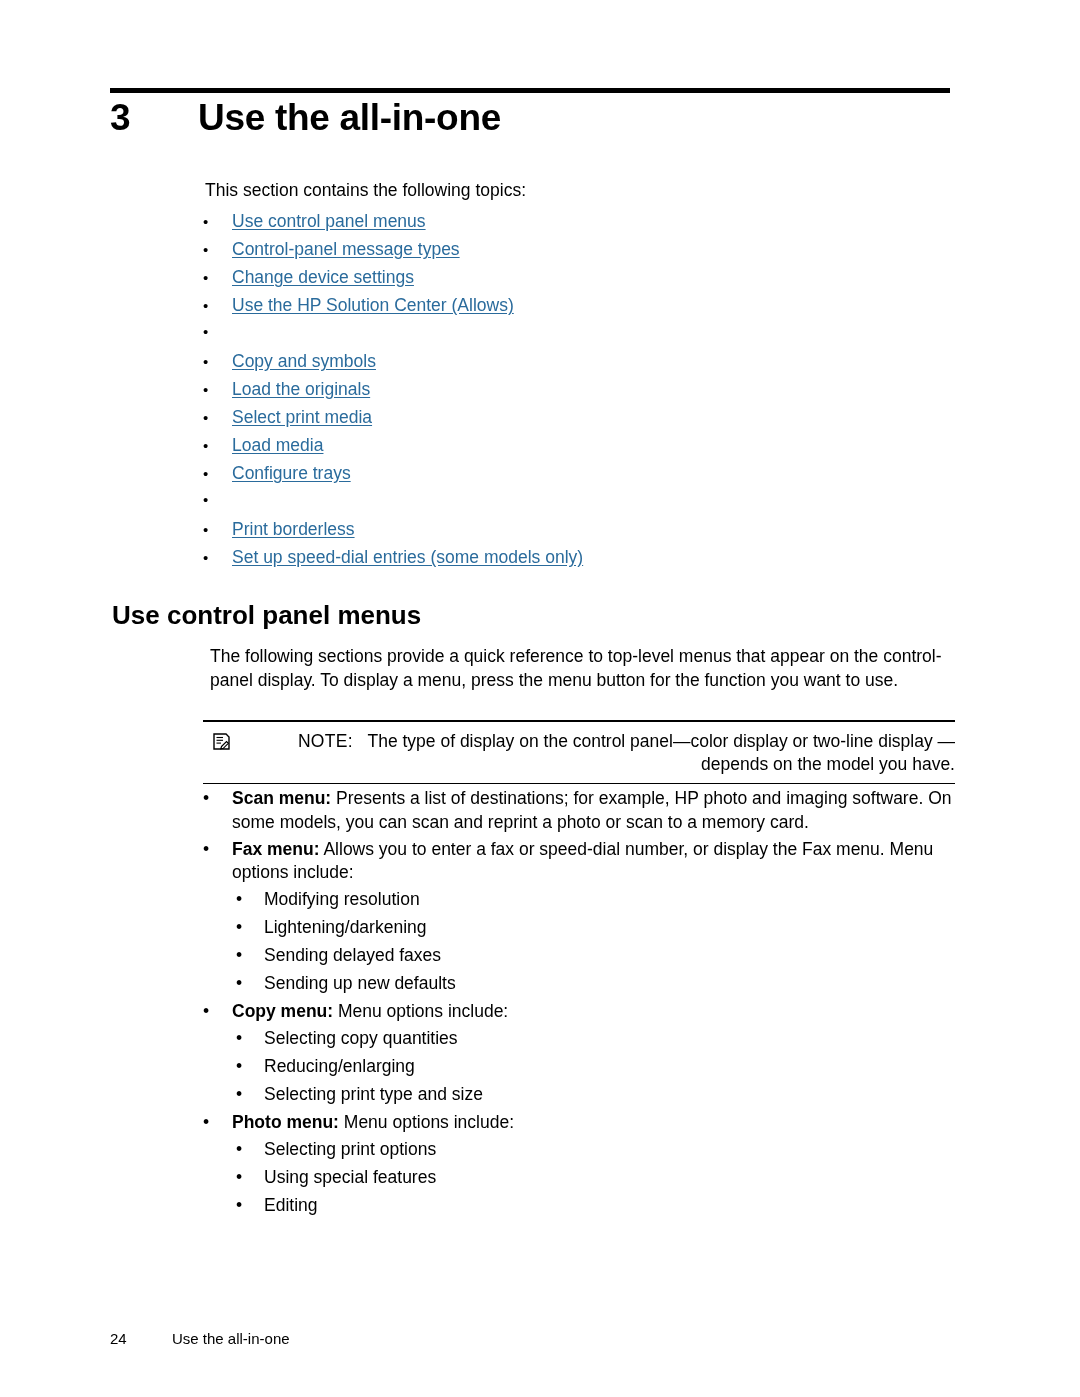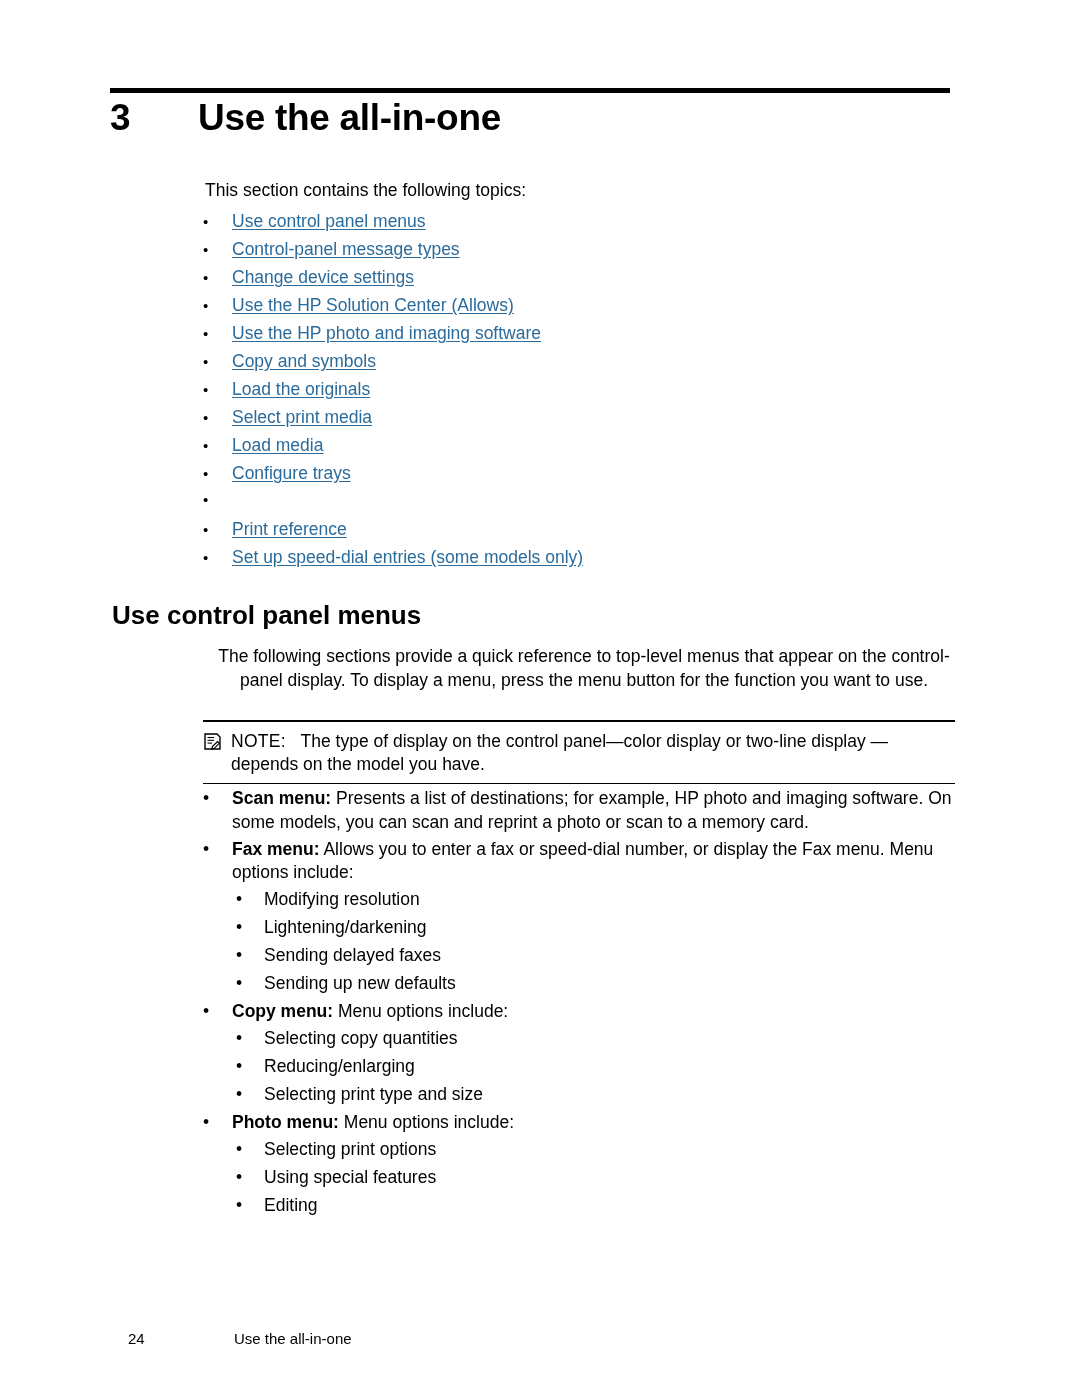--- a/index.html
+++ b/index.html
@@ -92,45 +92,45 @@
     position: absolute;
     left: 112px;
     top: 600px;
     font-size: 26px;
     font-weight: bold;
   }
 
   
   .body-para {
     position: absolute;
-    left: 204px;
+    left: 210px;
     top: 645px;
     width: 760px;
     font-size: 17.5px;
     line-height: 23.5px;
-    text-align: center;
   }
 
   
   .note-wrap {
     position: absolute;
     left: 203px;
     top: 720px;
     width: 752px;
   }
   .note-rule {
     height: 1.5px;
     background: #000;
     width: 100%;
   }
   .note-body {
     display: flex;
     padding: 8px 0 6px 0;
     font-size: 17.5px;
     line-height: 23.5px;
+    text-align: right;
   }
   .note-icon {
     width: 28px;
     flex: none;
     padding-top: 2px;
   }
   .note-label {
     font-weight: normal;
     letter-spacing: 0.3px;
   }
@@ -172,25 +172,24 @@
   .sub-bullet {
     width: 28px;
     flex: none;
   }
 
   .spacer-3 { height: 3px; }
 
   
   .footer {
     position: absolute;
-    left: 128px;
+    left: 110px;
     top: 1330px;
     display: flex;
     font-size: 15px;
-    gap: 44px;
   }
   .footer-page {
     width: 62px;
     flex: none;
   }
   .footer-text { }
 </style>
 </head>
 <body>
 
@@ -217,21 +216,20 @@
     <div class="toc-item">
       <span class="toc-bullet">•</span>
       <span class="toc-link">Change device settings</span>
     </div>
     <div class="toc-item">
       <span class="toc-bullet">•</span>
       <span class="toc-link">Use the HP Solution Center (Allows)</span>
     </div>
     <div class="toc-item">
       <span class="toc-bullet">•</span>
-      <span class="toc-link">Use the HP photo and imaging software</span>
     </div>
     <div class="toc-item">
       <span class="toc-bullet">•</span>
       <span class="toc-link">Copy and symbols</span>
     </div>
     <div class="toc-item">
       <span class="toc-bullet">•</span>
       <span class="toc-link">Load the originals</span>
     </div>
     <div class="toc-item">
@@ -244,21 +242,21 @@
     </div>
     <div class="toc-item">
       <span class="toc-bullet">•</span>
       <span class="toc-link">Configure trays</span>
     </div>
     <div class="toc-item">
       <span class="toc-bullet">•</span>
     </div>
     <div class="toc-item">
       <span class="toc-bullet">•</span>
-      <span class="toc-link">Print reference</span>
+      <span class="toc-link">Print borderless</span>
     </div>
     <div class="toc-item">
       <span class="toc-bullet">•</span>
       <span class="toc-link">Set up speed-dial entries (some models only)</span>
     </div>
   </div>
 
   <div class="section-head">Use control panel menus</div>
 
   <div class="body-para">The following sections provide a quick reference to top-level menus that appear on the control-panel display. To display a menu, press the menu button for the function you want to use.</div>

